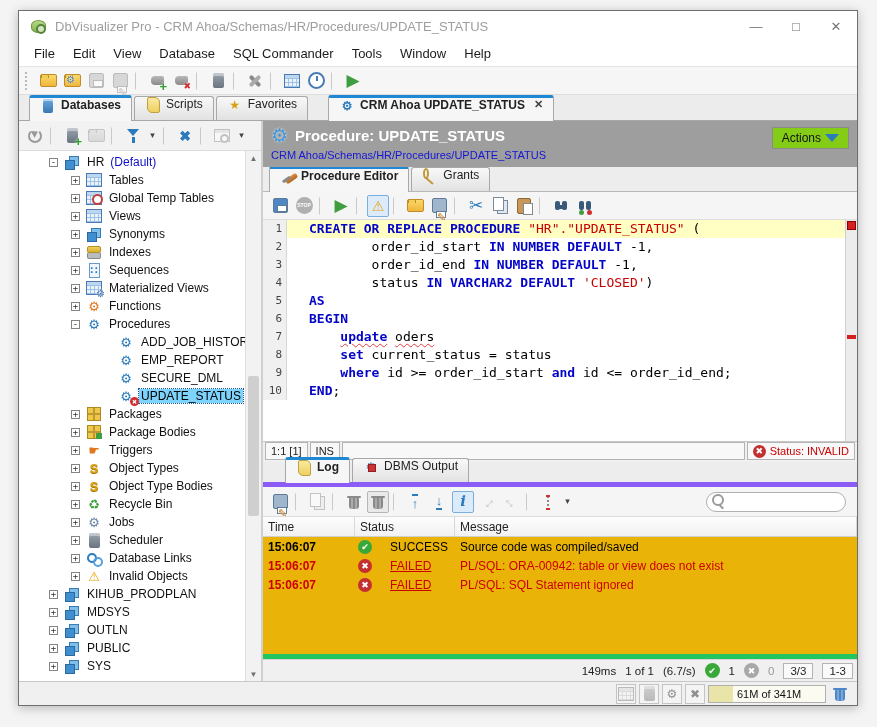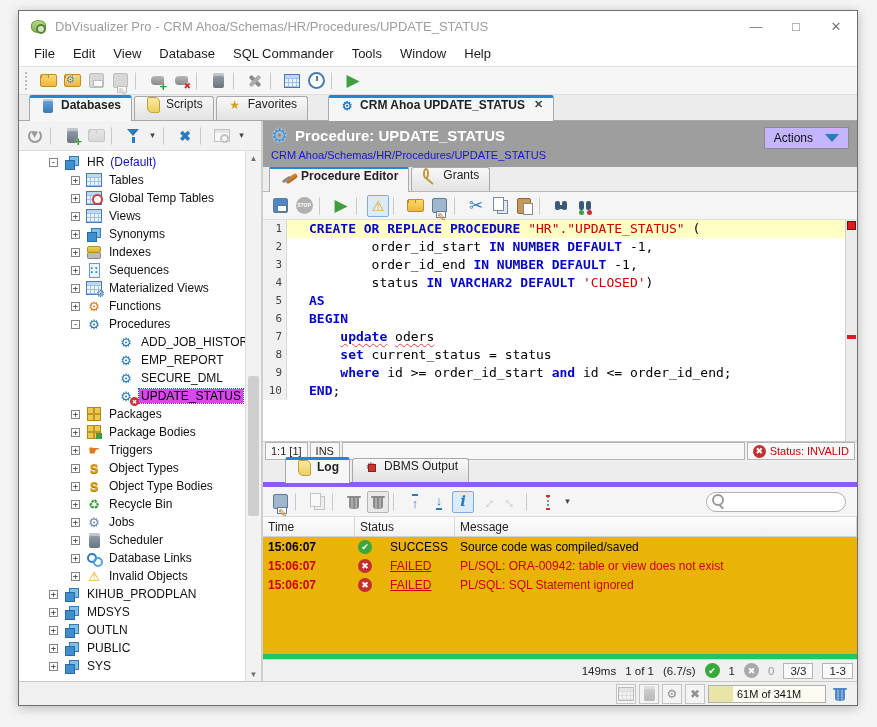--- a/index.html
+++ b/index.html
@@ -104,35 +104,35 @@
 .leftpane{width:244px;border-right:2px solid #cfcfcf;display:flex;flex-direction:column;background:#fff;flex:none}
 .treetoolbar{height:30px;background:#f2f2f2;border-bottom:1px solid #ddd;display:flex;align-items:center;padding:0 4px;flex:none}
 .tree{flex:1;position:relative;overflow:hidden;background:#fff;padding-top:2px}
 .tree-rows{position:absolute;inset:2px 16px 0 0}
 .tree-row{display:flex;align-items:center;height:18px;font-size:12px;color:#111;white-space:nowrap;cursor:pointer}
 .lvA{padding-left:30px}.lvB{padding-left:52px}.lvC{padding-left:84px}
 .exp{width:9px;height:9px;border:1px solid #848484;background:#fff;font-size:9px;line-height:7px;text-align:center;color:#333;margin-right:5px;flex:none;font-family:"DejaVu Sans Mono",monospace}
 .exp:empty{border:none;background:none}
 .ticon{display:inline-flex;align-items:center;justify-content:center;width:18px;height:16px;font-size:13px;position:relative;margin-right:4px;flex:none}
 .tlabel{padding:0 2px}
-.selected .tlabel{background:#d946ef;color:#000;outline:1px dotted #1a5a9a}
+.selected .tlabel{background:#7dd3fc;color:#000;outline:1px dotted #1a5a9a}
 .textra{color:#1010c8;margin-left:4px}
 
 .vscroll{position:absolute;top:0;right:0;width:16px;bottom:0;background:#f2f2f2;border-left:1px solid #ddd;display:flex;flex-direction:column;align-items:center}
 .varrow{height:14px;font-size:8px;color:#707070;display:flex;align-items:center;justify-content:center;cursor:pointer;width:100%}
 .vtrack{flex:1;width:100%;position:relative}
 .vthumb{position:absolute;left:2px;right:2px;top:42%;height:28%;background:#cfcfcf;border-radius:2px;cursor:pointer}
 
 .rightpane{flex:1;display:flex;flex-direction:column;min-width:0;background:#f6f6f6}
 .objheader{height:46px;background:#9e9e9e;position:relative;padding:3px 8px;flex:none}
 .objtitle-row{display:flex;align-items:center;gap:7px}
 .gear-big{color:#3f93d8;font-size:19px;text-shadow:0 0 2px #fff}
 .objtitle{color:#fff;font-size:15px;font-weight:bold}
 .breadcrumb{color:#1515d8;font-size:11px;margin-top:2px}
-.actions-btn{position:absolute;right:8px;top:6px;background:#c4b5fd;border:1px solid #8a8a8a;padding:3px 9px;font-size:12px;color:#111;display:flex;align-items:center;gap:12px;cursor:pointer}
+.actions-btn{position:absolute;right:8px;top:6px;background:#84cc16;border:1px solid #8a8a8a;padding:3px 9px;font-size:12px;color:#111;display:flex;align-items:center;gap:4px;cursor:pointer}
 .tri-blue{width:0;height:0;border-left:7px solid transparent;border-right:7px solid transparent;border-top:8px solid #2a7abc}
 .subtabs{height:25px;background:#ededed;border-bottom:1px solid #b8b8b8;display:flex;align-items:flex-end;padding-left:6px;flex:none}
 .edtoolbar{height:28px;background:#f5f5f5;border-bottom:1px solid #ddd;display:flex;align-items:center;padding:0 5px;flex:none}
 
 .codearea{flex:1;background:#fff;position:relative;overflow:hidden;border-bottom:1px solid #c8c8c8;min-height:0}
 .codelines{position:absolute;inset:0 12px 0 0;font-family:"DejaVu Sans Mono",monospace;font-size:13px}
 .code-line{display:flex;height:18px;line-height:18px}
 .ln{width:24px;background:#f0f0f0;border-right:1px solid #d8d8d8;text-align:right;padding-right:4px;color:#444;font-size:11px;flex:none}
 .ct{white-space:pre;padding-left:22px;flex:1}
 .code-line.hl .ct{background:#ffffc4}

